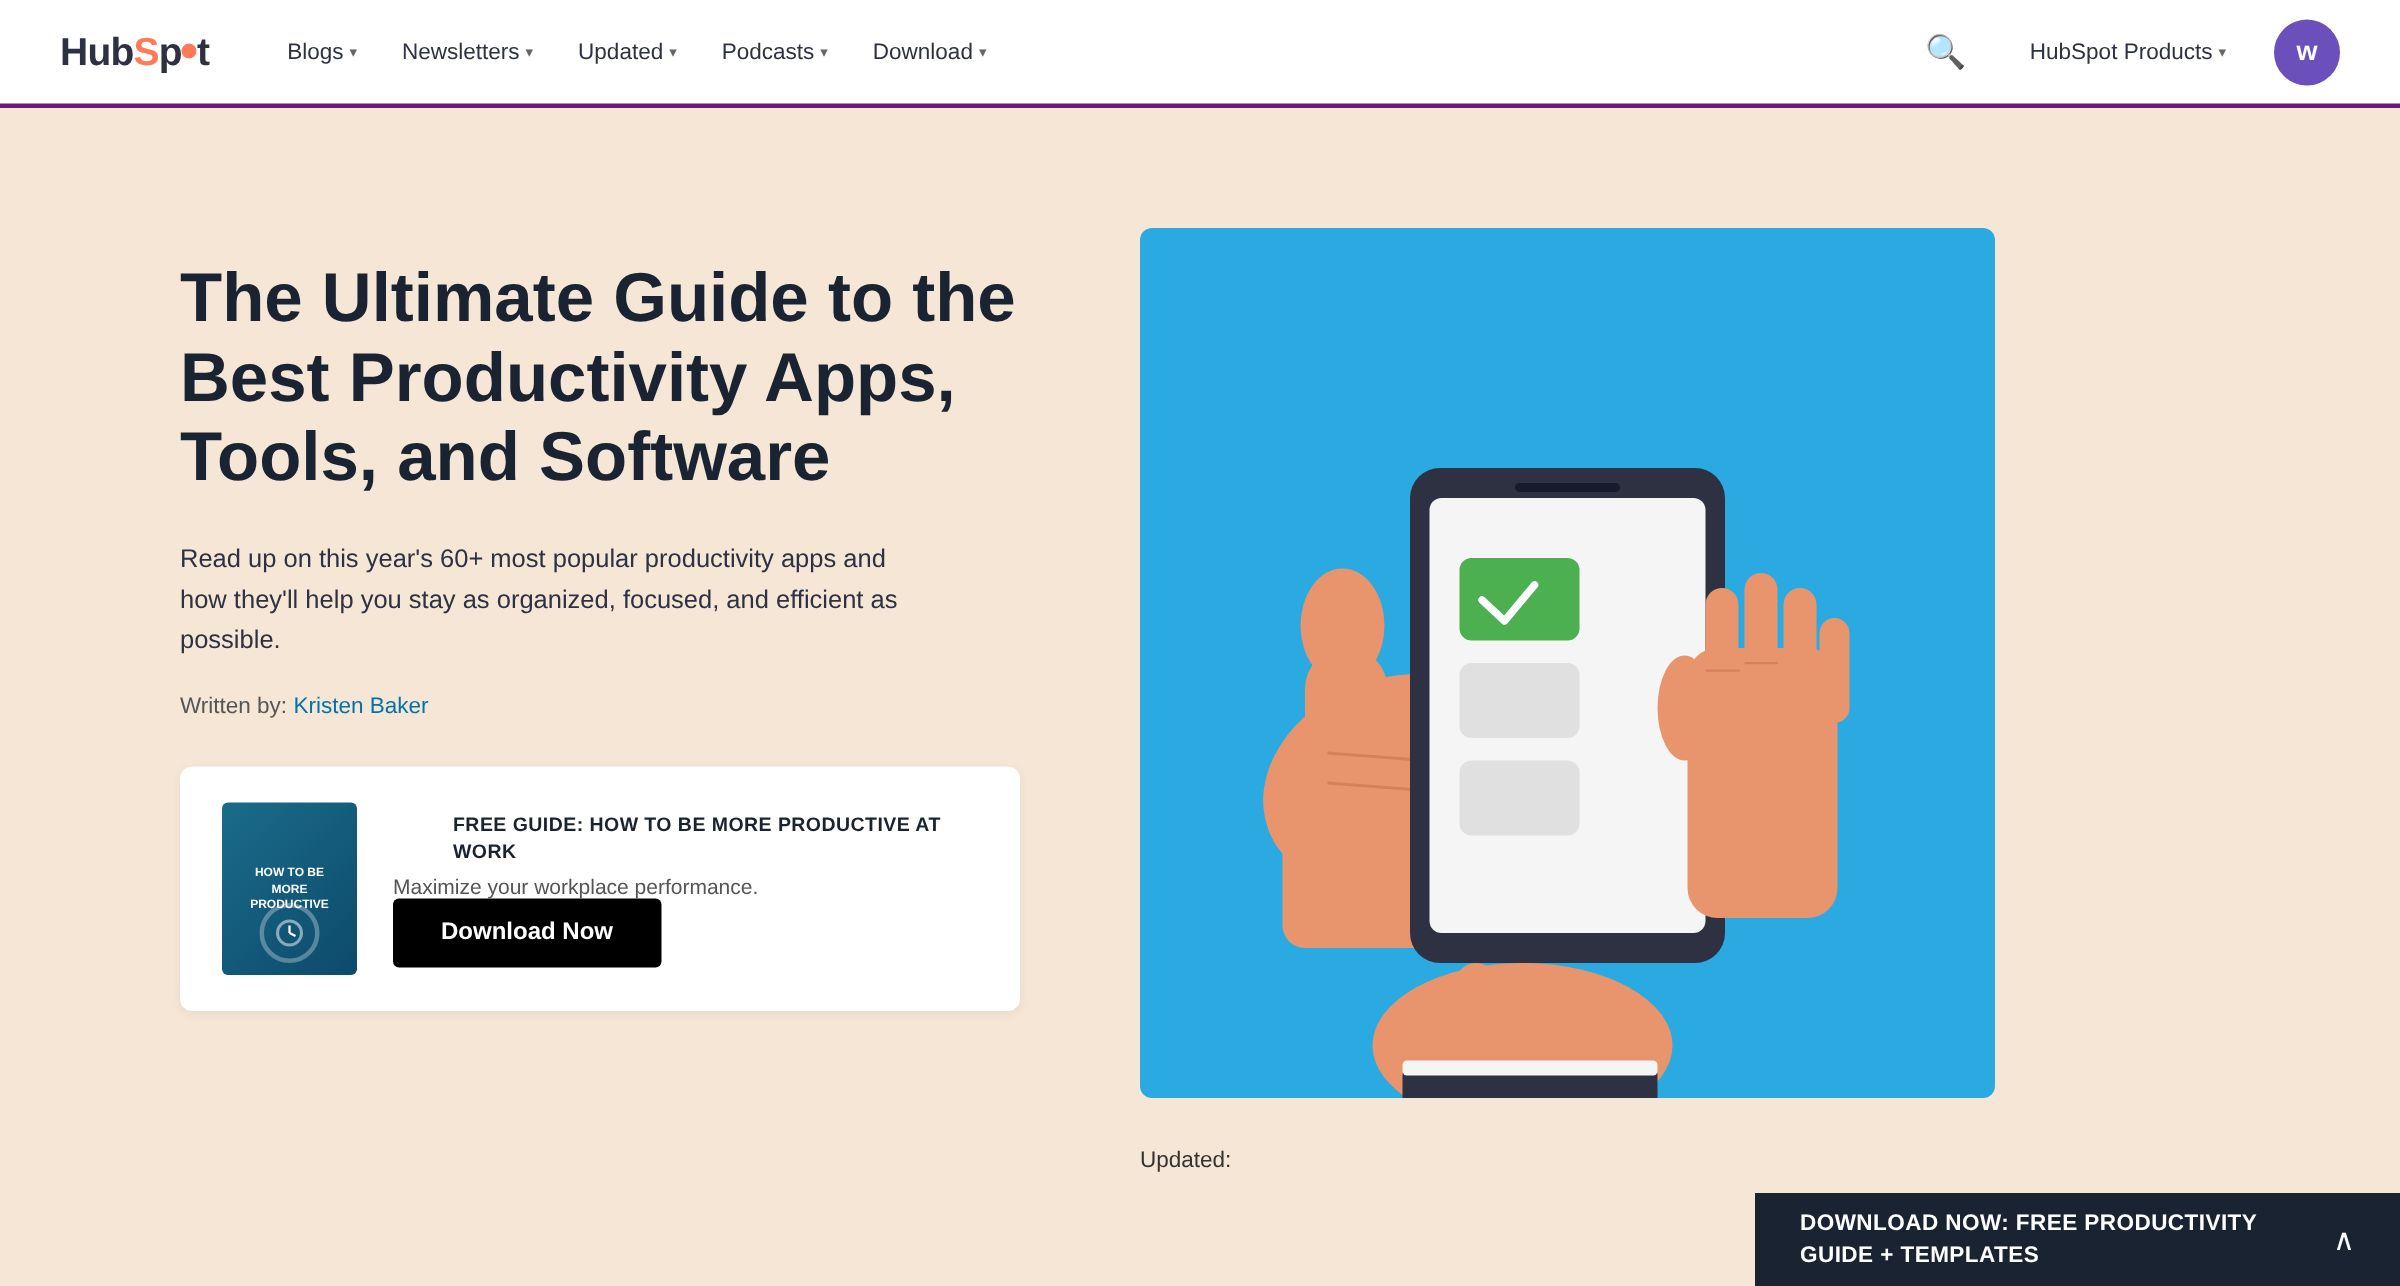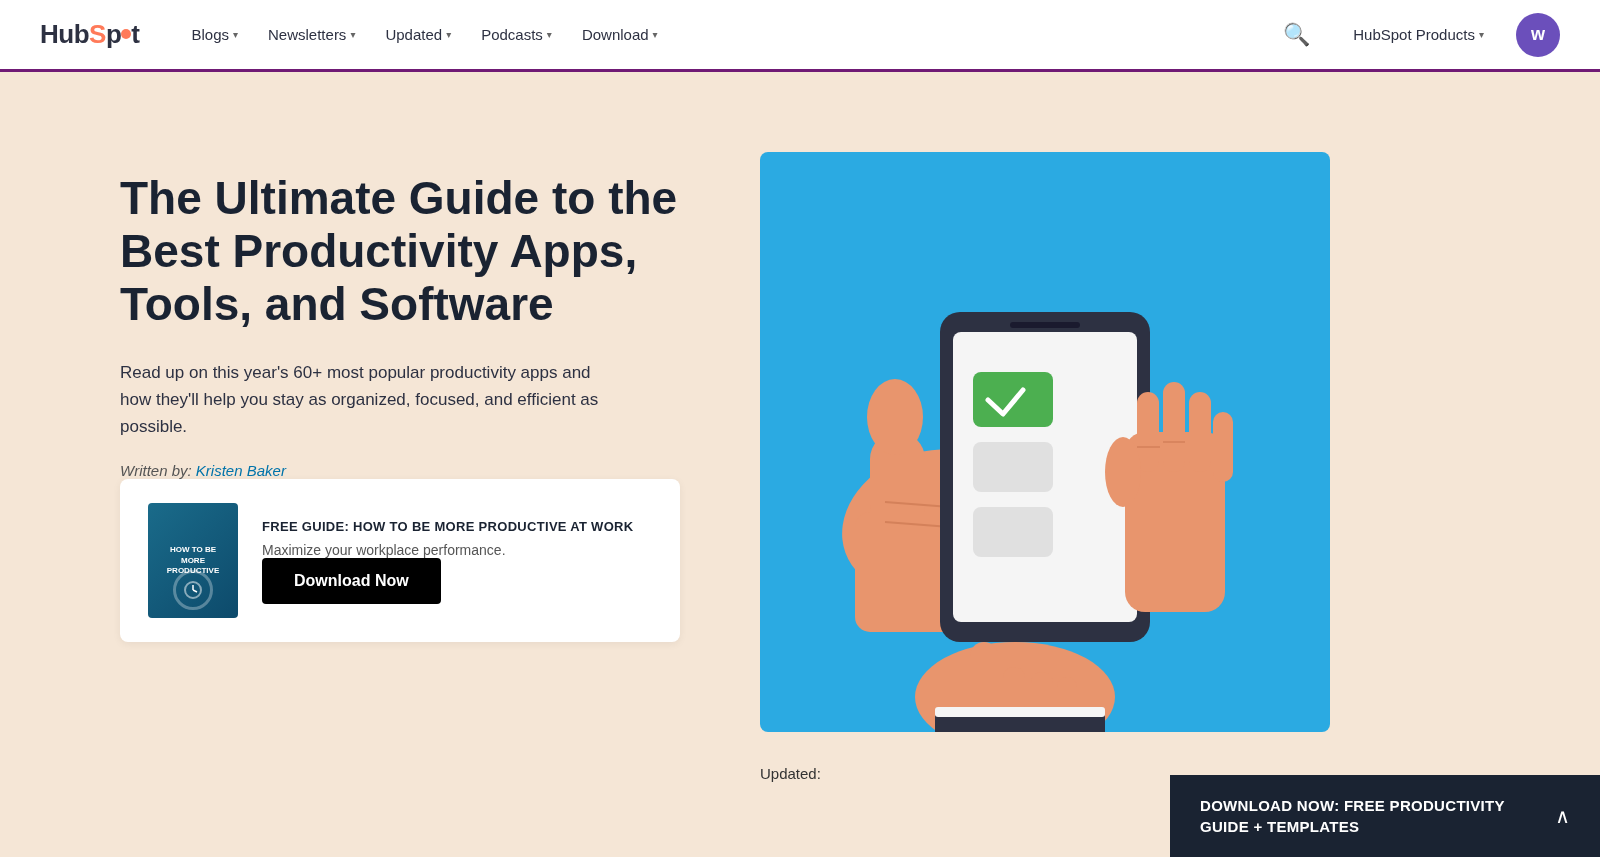--- a/index.html
+++ b/index.html
@@ -115,21 +115,21 @@
     .hero-description {
       font-size: 17px;
       color: #2d3142;
       line-height: 1.6;
       margin-bottom: 22px;
       max-width: 480px;
     }
     .hero-author {
       font-size: 15px;
       color: #555;
-      font-style: italic;
+      margin-bottom: 32px;
     }
     .hero-author-link {
       color: #0073aa;
       text-decoration: none;
       cursor: pointer;
     }
 
     
     .cta-box {
       background: #fff;
@@ -181,20 +181,21 @@
       flex: 1;
     }
     .cta-label {
       font-size: 13px;
       font-weight: 700;
       color: #1a2332;
       text-transform: uppercase;
       letter-spacing: 0.3px;
       margin-bottom: 6px;
       line-height: 1.4;
+      margin-left: 40px;
     }
     .cta-sublabel {
       font-size: 14px;
       color: #555;
     }
     .cta-btn {
       background: #000000;
       color: #fff;
       border: none;
       border-radius: 4px;
@@ -220,21 +221,21 @@
     .bottom-bar {
       position: fixed;
       bottom: 0;
       right: 0;
       width: 430px;
       background: #1a2332;
       color: #fff;
       display: flex;
       align-items: center;
       justify-content: flex-end;
-      padding: 20px 30px;
+      padding: 10px 30px;
       z-index: 100;
     }
     .bottom-bar-text {
       font-size: 15px;
       font-weight: 700;
       text-transform: uppercase;
       letter-spacing: 0.3px;
       line-height: 1.4;
       flex: 1;
     }

